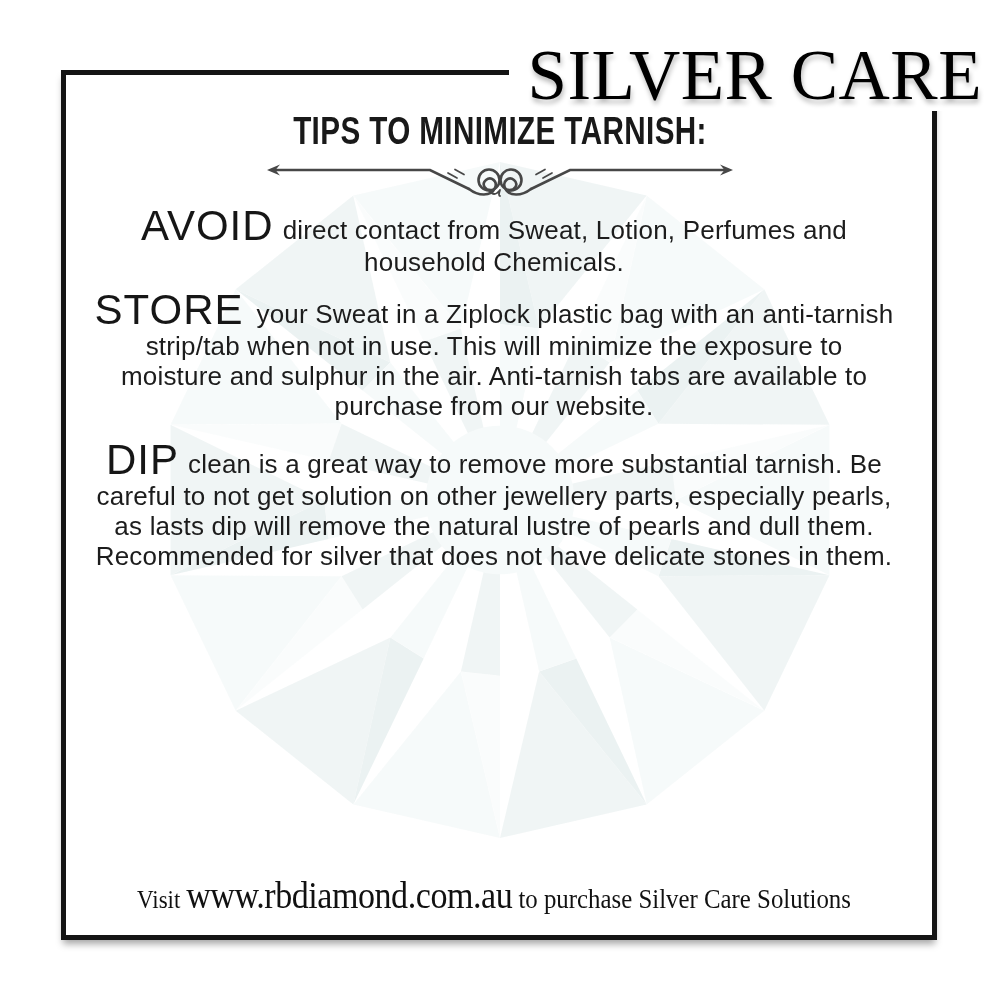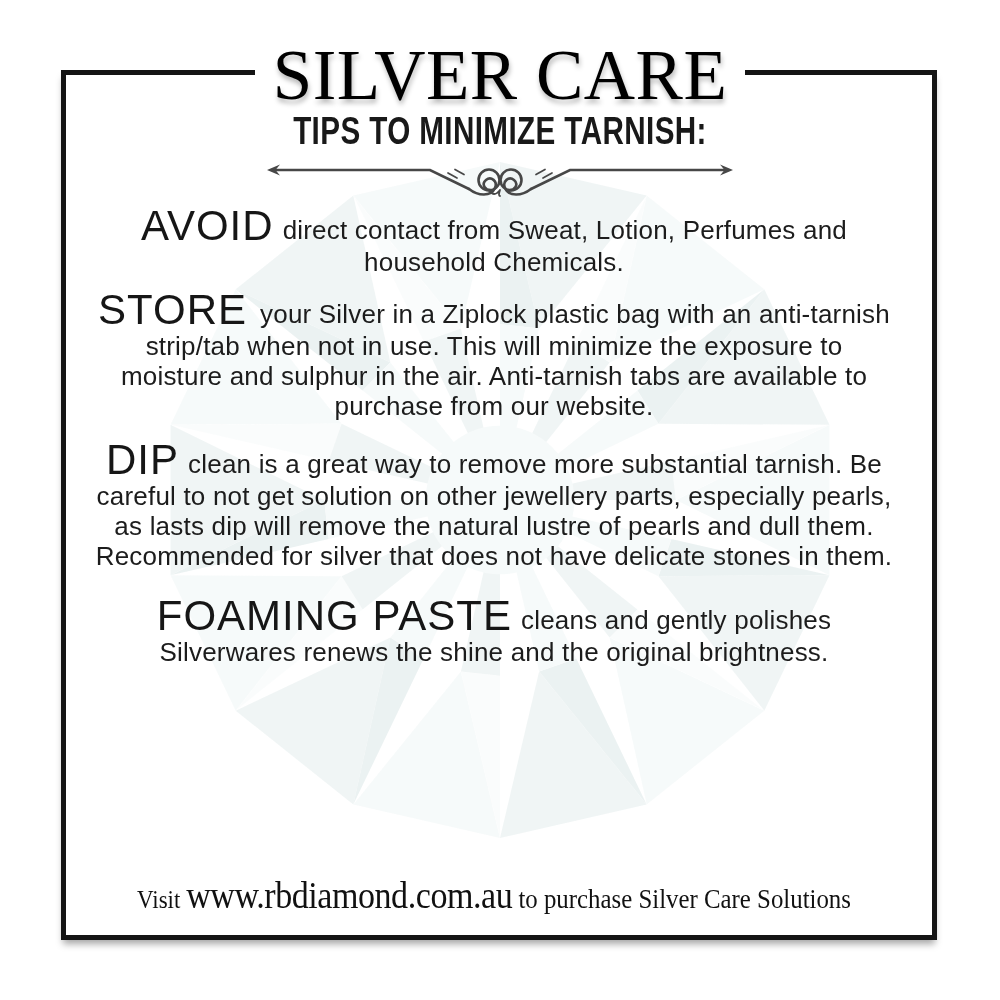--- a/index.html
+++ b/index.html
@@ -16,21 +16,21 @@
     clip-path:inset(78px 70px 68px 68px);
   }
   
   .card-frame{
     position:absolute;left:61px;top:70px;width:866px;height:860px;
     border:5px solid #141414;background:transparent;z-index:1;
     box-shadow:0 6px 7px -2px rgba(0,0,0,.35);
   }
   
   .title{
-    position:absolute;top:40px;left:0;right:0;text-align:center;z-index:3;
+    position:absolute;top:40px;left:0;right:0;text-align:right;z-index:3;
     font-family:"Liberation Serif",serif;font-weight:400;
     font-size:71px;line-height:1.0;letter-spacing:.5px;color:#000;margin:0;
   }
   .title .mask{
     background:#ffffff;padding:0 18px;display:inline-block;
     text-shadow:1px 4px 5px rgba(0,0,0,.28);
   }
   .subtitle{
     position:absolute;top:112px;left:0;right:0;text-align:center;z-index:3;
     font-size:38px;font-weight:600;color:#191919;margin:0;line-height:1;
@@ -146,23 +146,22 @@
       <path d="M2,10 l13,-5.5 -4.5,5.5 4.5,5.5 z"></path>
       <path d="M468,10 l-13,-5.5 4.5,5.5 -4.5,5.5 z"></path>
     </g>
   </svg>
 
   <div class="content">
 
     <p class="tip tip-avoid"><span class="kw">AVOID</span><span>direct contact from Sweat, Lotion, Perfumes and household Chemicals.</span></p>
 
 
-    <p class="tip tip-store"><span class="kw">STORE</span><span>your Silver in a Ziplock plastic bag with an anti-tarnish strip/tab when not in use. This will minimize the exposure to moisture and sulphur in the air. Anti-tarnish tabs are available to purchase from our website.</span></p>
+    <p class="tip tip-store"><span class="kw">STORE</span><span>your Sweat in a Ziplock plastic bag with an anti-tarnish strip/tab when not in use. This will minimize the exposure to moisture and sulphur in the air. Anti-tarnish tabs are available to purchase from our website.</span></p>
 
 
     <p class="tip tip-dip"><span class="kw">DIP</span><span>clean is a great way to remove more substantial tarnish. Be careful to not get solution on other jewellery parts, especially pearls, as lasts dip will remove the natural lustre of pearls and dull them. Recommended for silver that does not have delicate stones in them.</span></p>
 
-    <p class="tip tip-foaming"><span class="kw">FOAMING PASTE</span><span>cleans and gently polishes Silverwares renews the shine and the original brightness.</span></p>
 
     <div class="footer"><span class="pre">Visit </span><span class="url">www.rbdiamond.com.au</span><span class="suf"> to purchase Silver Care Solutions</span></div>
   </div>
 
 </div>
 
 </body></html>

